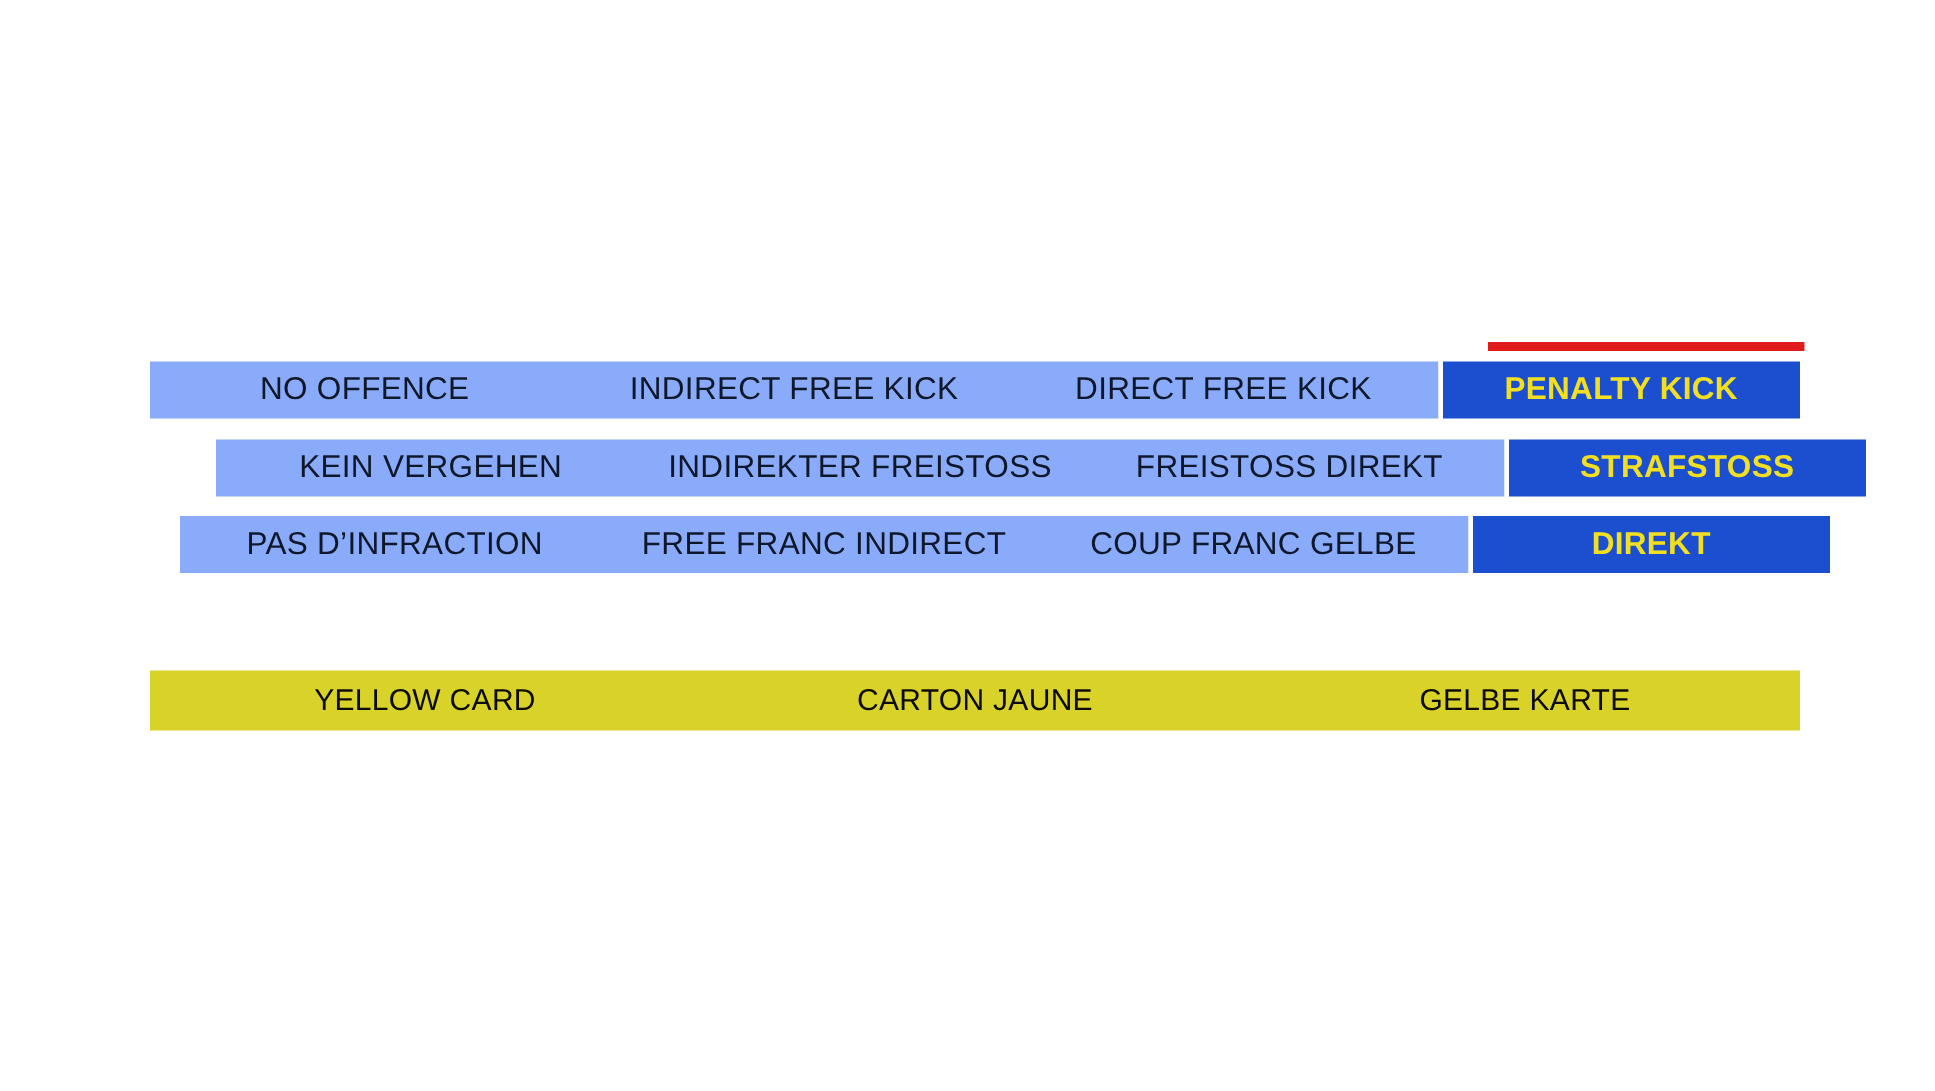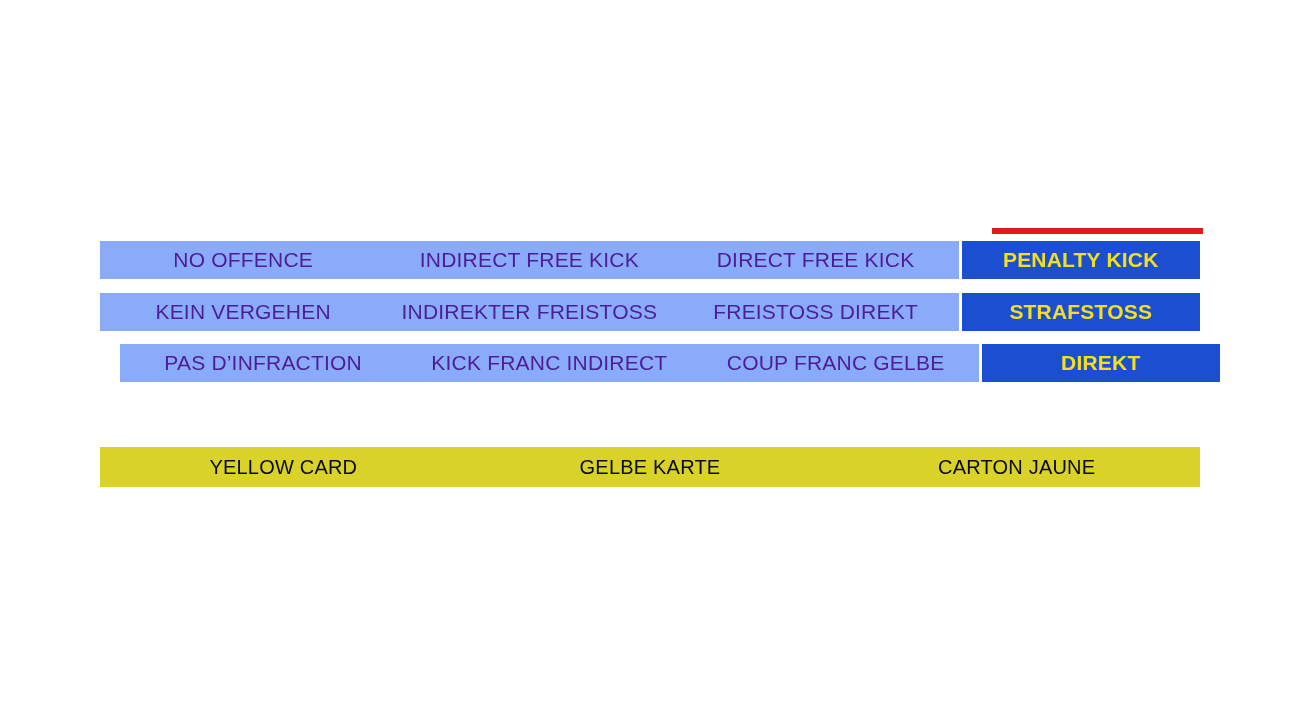--- a/index.html
+++ b/index.html
@@ -35,38 +35,38 @@
 
   .matrix-row {
     position: absolute;
     left: 0;
     width: 1100px;
     height: 38px;
     display: flex;
     align-items: stretch;
   }
   .matrix-row.r1 { top: 13px; }
-  .matrix-row.r2 { top: 65px; }
+  .matrix-row.r2 { top: 65px; margin-left: 44px; }
   .matrix-row.r3 { top: 116px; padding-left: 20px; }
 
   .cell {
     height: 38px;
     display: flex;
     align-items: center;
     justify-content: center;
     box-sizing: border-box;
     font-size: 21px;
     font-weight: 400;
     letter-spacing: 0.2px;
     white-space: nowrap;
   }
 
   .cell.light {
     background: #8AABFA;
-    color: #4c1d95;
+    color: #0f172a;
     width: 296.6px;
   }
 
   .spacer-gap {
     width: 3px;
     background: #ffffff;
     height: 38px;
   }
 
   .cell.dark {
@@ -118,25 +118,25 @@
   <div class="matrix-row r2">
     <div class="cell light">KEIN VERGEHEN</div>
     <div class="cell light">INDIREKTER FREISTOSS</div>
     <div class="cell light">FREISTOSS DIREKT</div>
     <div class="spacer-gap"></div>
     <div class="cell dark">STRAFSTOSS</div>
   </div>
 
   <div class="matrix-row r3">
     <div class="cell light">PAS D’INFRACTION</div>
-    <div class="cell light">KICK FRANC INDIRECT</div>
+    <div class="cell light">FREE FRANC INDIRECT</div>
     <div class="cell light">COUP FRANC GELBE</div>
     <div class="spacer-gap"></div>
     <div class="cell dark">DIREKT</div>
   </div>
 
 </div>
 
 <div id="yellow-card-bar">
   <div class="yc-cell">YELLOW CARD</div>
+  <div class="yc-cell">CARTON JAUNE</div>
   <div class="yc-cell">GELBE KARTE</div>
-  <div class="yc-cell">CARTON JAUNE</div>
 </div>
 
 </body></html>

